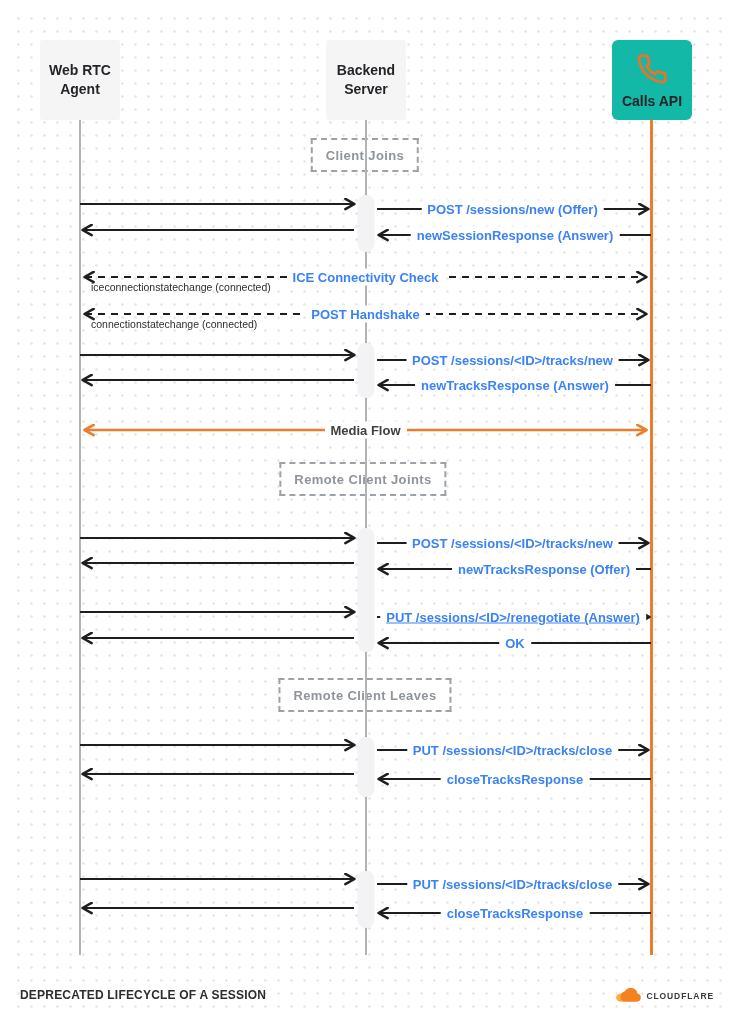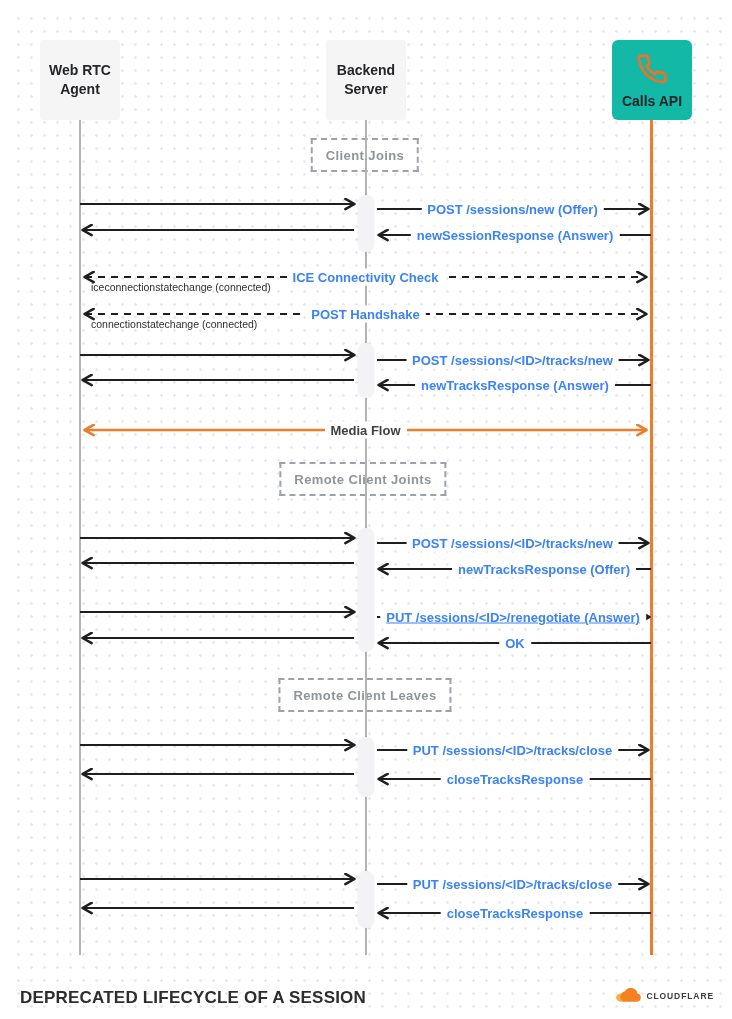--- a/index.html
+++ b/index.html
@@ -48,21 +48,21 @@
   }
   
   .section{
     position:absolute;transform:translate(-50%,-50%);white-space:nowrap;
     background:#fff;border:2px dashed #9DA2A8;padding:6px 13px;
     z-index:1;
   }
   .section span{position:relative;z-index:7;font-size:13px;font-weight:bold;color:#8F949B;letter-spacing:0.4px;}
   
   .footer-title{
-    position:absolute;left:20px;top:988px;font-size:17px;font-weight:bold;
+    position:absolute;left:20px;top:988px;font-size:12px;font-weight:bold;
     color:#2D2D2D;letter-spacing:0.2px;z-index:5;
   }
   .brand{
     position:absolute;right:18px;top:988px;display:flex;align-items:center;gap:4px;z-index:5;
   }
   .brand .brand-text{font-size:8.5px;font-weight:bold;letter-spacing:0.9px;color:#3B3B3B;}
 </style>
 </head>
 <body>
 

